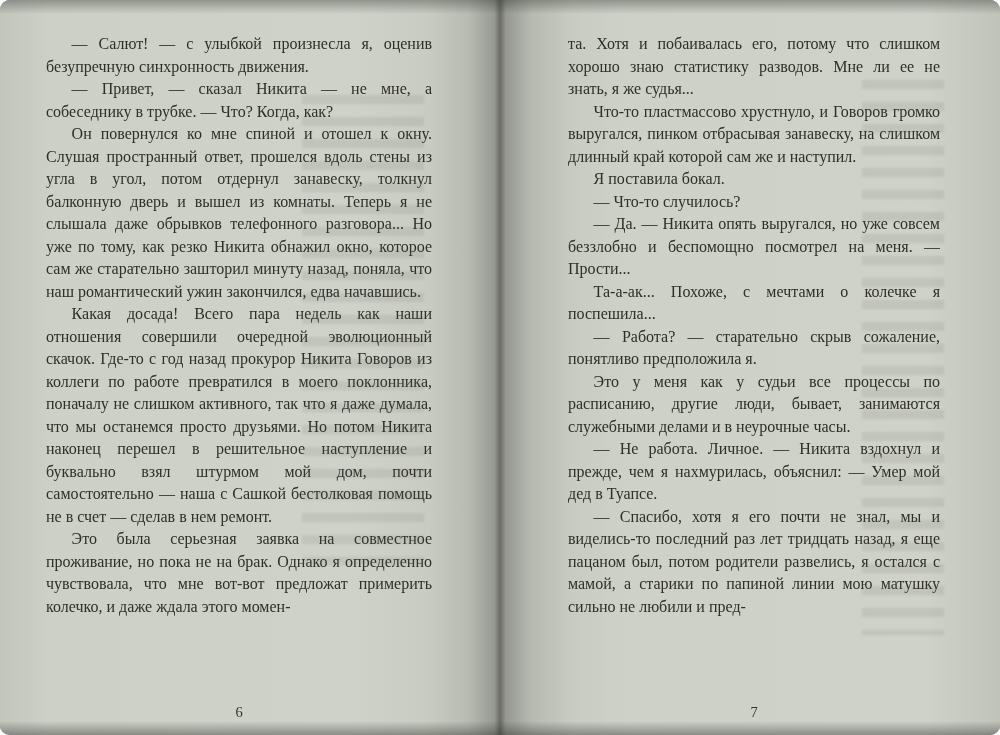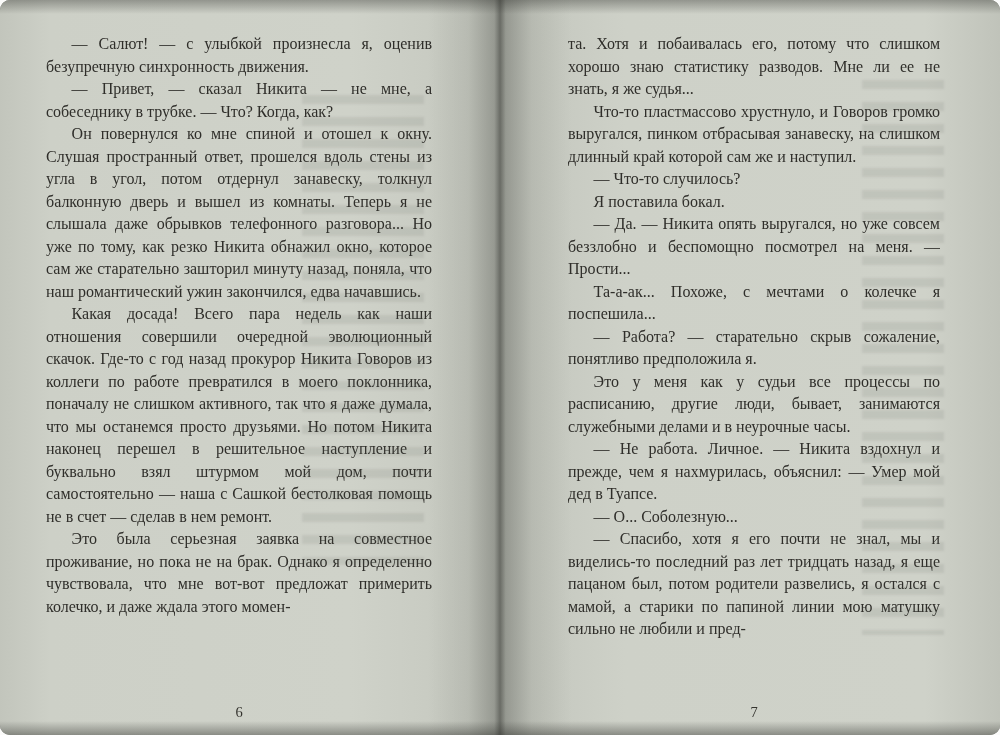--- a/index.html
+++ b/index.html
@@ -106,28 +106,27 @@
           <p class="para">Это была серьезная заявка на совместное проживание, но пока не на брак. Однако я определенно чувствовала, что мне вот-вот предложат примерить колечко, и даже ждала этого момен-</p>
         </div>
       <div class="page-number">6</div>
     </div>
 
     <div class="page right">
       <div class="text-block">
         <p class="para no-indent">та. Хотя и побаивалась его, потому что слишком хорошо знаю статистику разводов. Мне ли ее не знать, я же судья...</p>
         <div>
             <p class="para">Что-то пластмассово хрустнуло, и Говоров громко выругался, пинком отбрасывая занавеску, на слишком длинный край которой сам же и наступил.</p>
+            <p class="para">Я поставила бокал.</p>
             <p class="para">— Что-то случилось?</p>
-            <p class="para">Я поставила бокал.</p>
             <p class="para">— Да. — Никита опять выругался, но уже совсем беззлобно и беспомощно посмотрел на меня. — Прости...</p>
             <p class="para">Та-а-ак... Похоже, с мечтами о колечке я поспешила...</p>
             <p class="para">— Работа? — старательно скрыв сожаление, понятливо предположила я.</p>
             <p class="para">Это у меня как у судьи все процессы по расписанию, другие люди, бывает, занимаются служебными делами и в неурочные часы.</p>
             <p class="para">— Не работа. Личное. — Никита вздохнул и прежде, чем я нахмурилась, объяснил: — Умер мой дед в Туапсе.</p>
-            <p class="para">— О... Соболезную...</p>
             <p class="para">— Спасибо, хотя я его почти не знал, мы и виделись-то последний раз лет тридцать назад, я еще пацаном был, потом родители развелись, я остался с мамой, а старики по папиной линии мою матушку сильно не любили и пред-</p>
           </div>
       </div>
       <div class="page-number">7</div>
     </div>
 
   </div>
 
   <div class="showthrough st-left"></div>
   <div class="showthrough st-right"></div>

